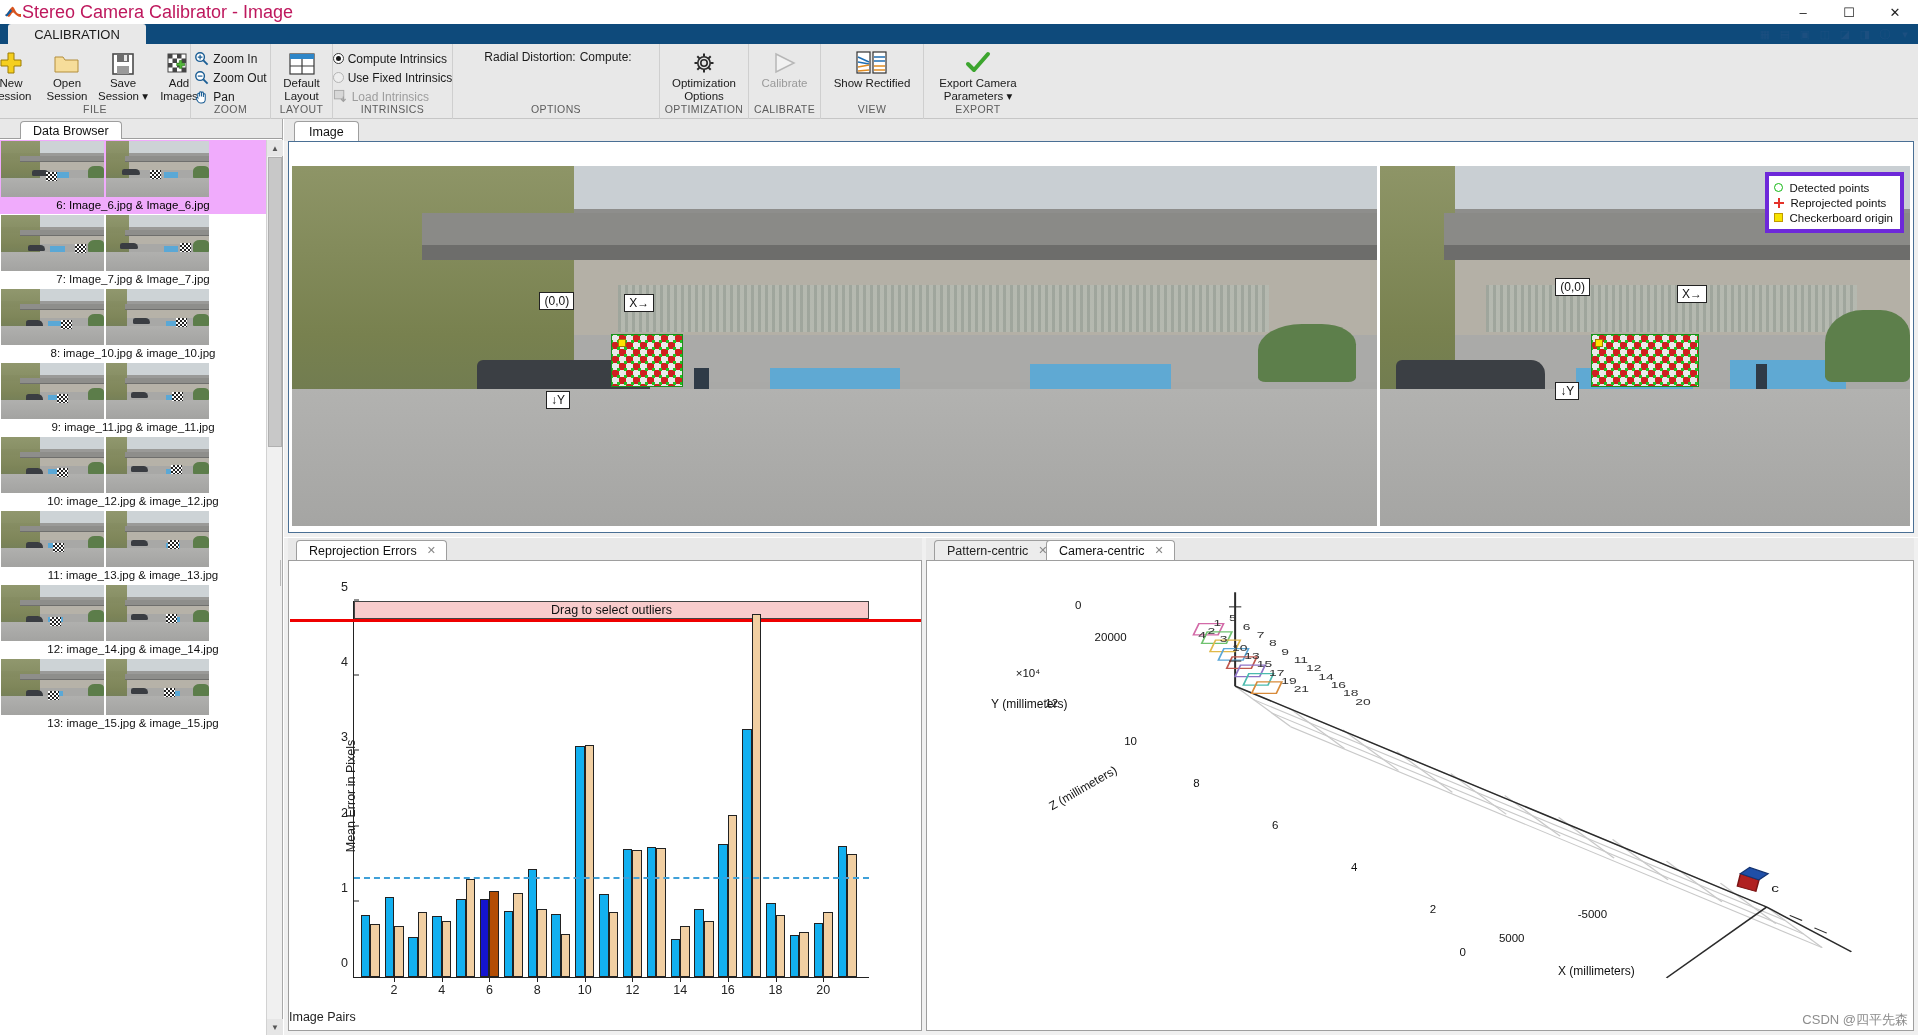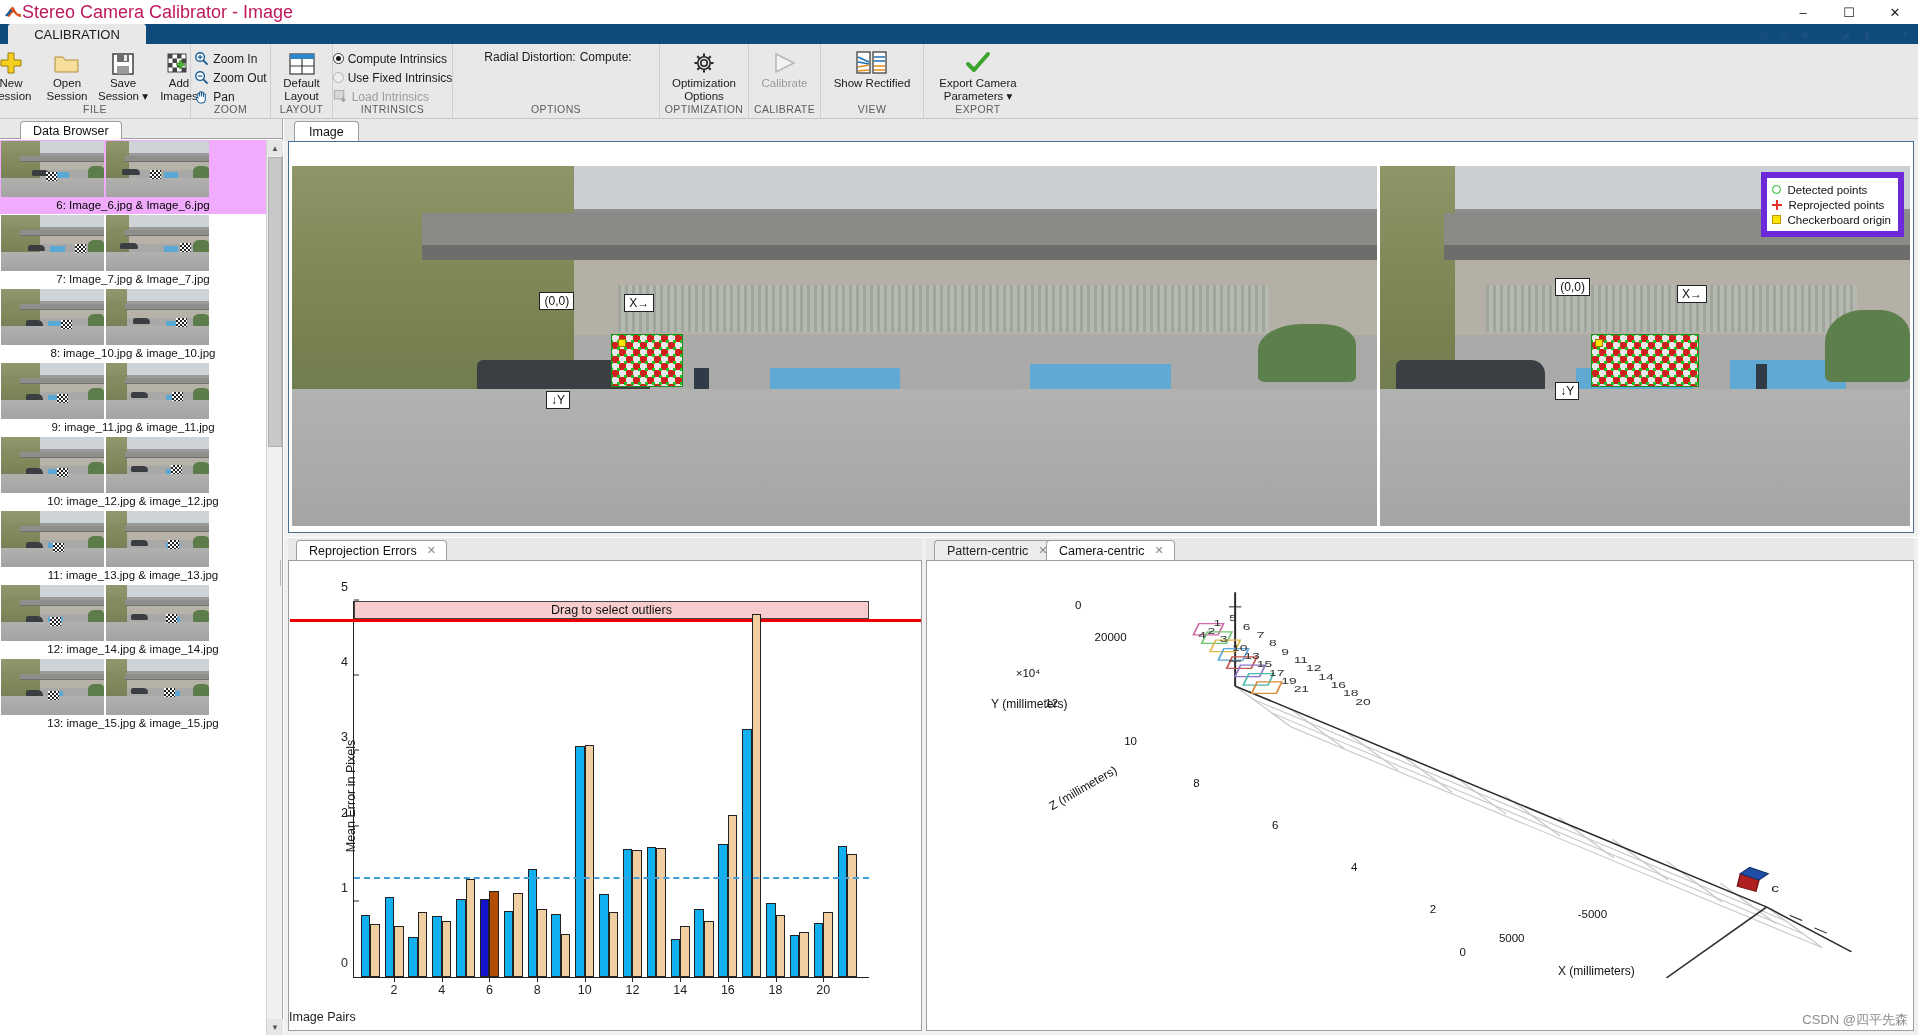--- a/index.html
+++ b/index.html
@@ -158,21 +158,21 @@
       linear-gradient(45deg,#cf1f1f 25%, #e9e9e9 25%, #e9e9e9 75%, #cf1f1f 75%);
     background-size:14px 14px; background-position:0 0,7px 7px;
     outline:1px solid #1b8f1b; }
   .bigck .dotlayer { position:absolute; inset:0;
     background-image: radial-gradient(circle, #22c022 1.6px, transparent 1.8px);
     background-size:7px 7px; background-position:3px 3px; }
   .axlabel { position:absolute; background:#fff; border:1px solid #222; font-size:12px;
              color:#111; padding:1px 4px; white-space:nowrap; }
   .origin-sq { position:absolute; width:8px; height:8px; background:#ffe400; border:1px solid #a07d00;}
 
-  .legendbox { position:absolute; right:6px; top:6px; background:#fff; border:6px solid #6d28d9;
+  .legendbox { position:absolute; right:6px; top:6px; background:#fff; border:4px solid #6d28d9;
                padding:4px 7px 4px 5px; font-size:11.5px; color:#111; }
   .legendbox .lrow { display:flex; align-items:center; gap:6px; height:15px; }
   .lg-circ { width:9px; height:9px; border:1.6px solid #14b814; border-radius:50%; background:#fff; flex:none;}
   .lg-plus { width:10px; height:10px; position:relative; flex:none; }
   .lg-plus::before,.lg-plus::after{content:"";position:absolute;background:#e4322a;}
   .lg-plus::before{left:4px;top:0;width:2px;height:10px;}
   .lg-plus::after{top:4px;left:0;height:2px;width:10px;}
   .lg-sq { width:9px; height:9px; background:#f7e400; border:1.4px solid #c09a00; flex:none;}
 
   

